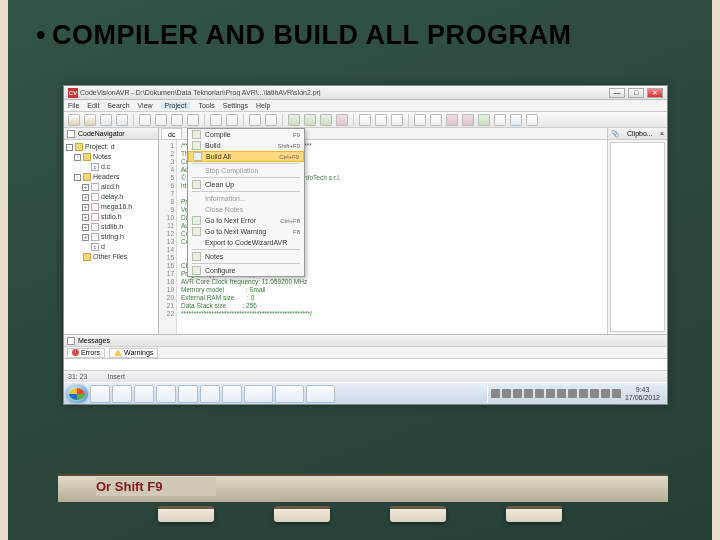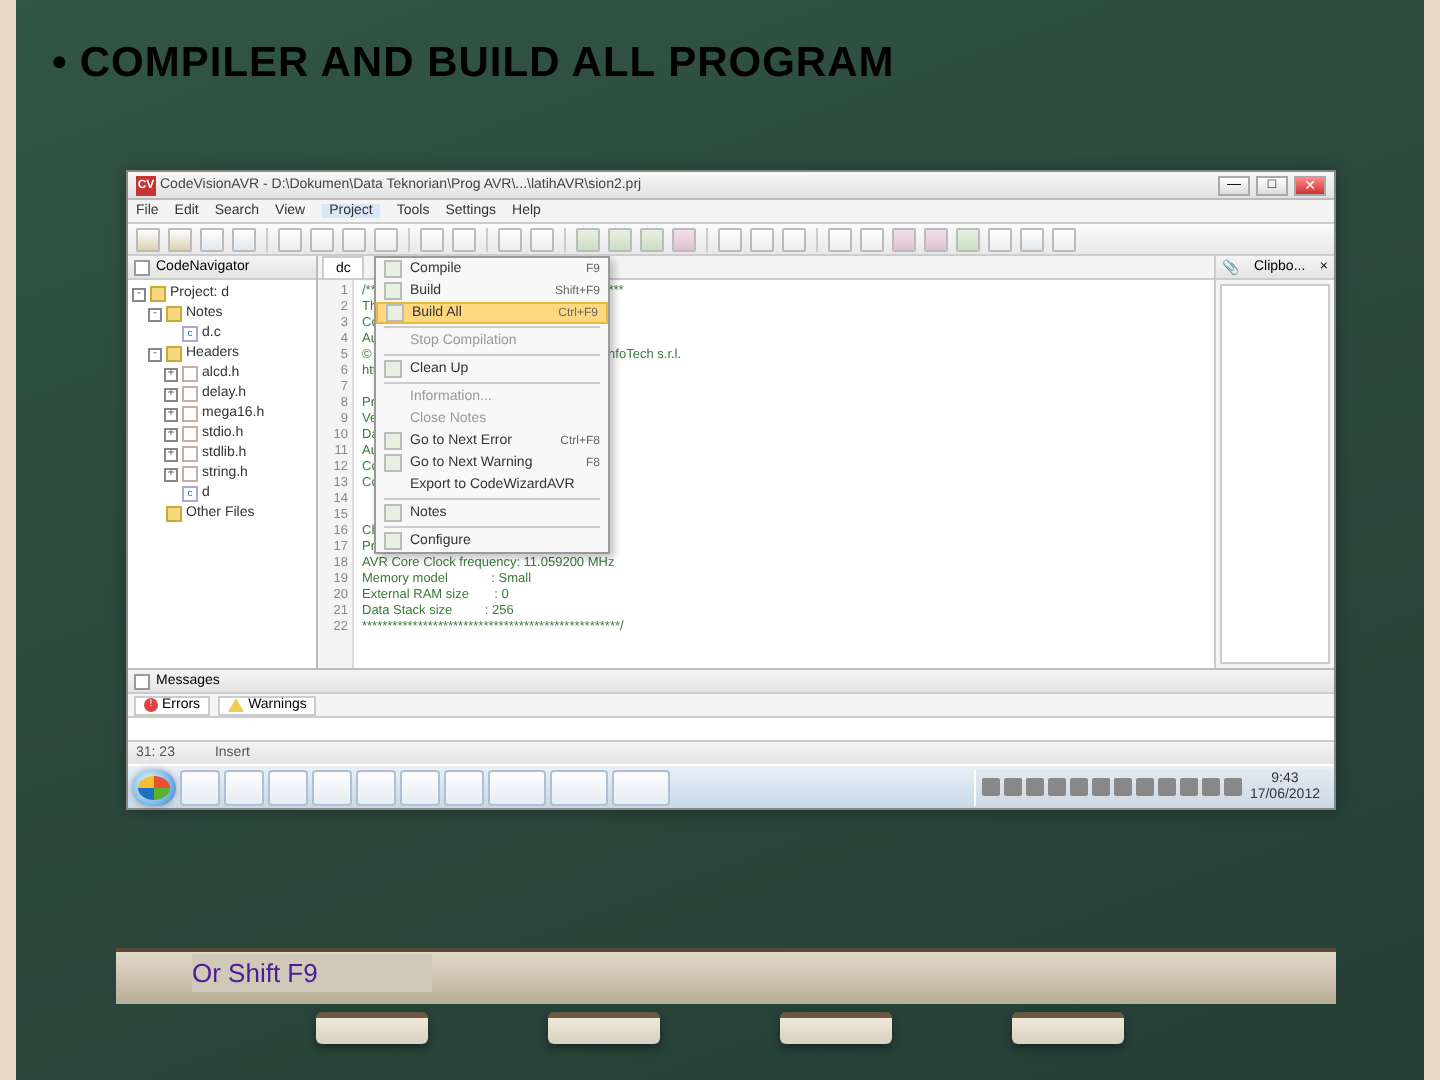--- a/index.html
+++ b/index.html
@@ -6,22 +6,22 @@
 body { width: 720px; height: 540px; background: linear-gradient(#2a4a3a, #3a5a4a 20%, #2a4a3a); position: relative; overflow: hidden; }
 
 .chalkboard {
   width: 720px; height: 540px;
   background: linear-gradient(160deg, #315545 0%, #2d4a3e 40%, #253f36 100%);
   border-left: 8px solid #e8dcc8; border-right: 8px solid #e8dcc8;
   position: relative;
 }
 
 .bullet-title {
-  position: absolute; top: 20px; left: 18px;
-  color: #000; font-size: 21px; font-weight: 700; letter-spacing: 0.5px;
+  position: absolute; top: 20px; left: 28px;
+  color: #000; font-size: 27px; font-weight: 700; letter-spacing: 0.5px;
 }
 .bullet-title .dot { display:inline-block; margin-right:6px; }
 
 .ide-window {
   position: absolute; top: 85px; left: 55px; width: 605px; height: 320px;
   background: #f0f0f0; border: 1px solid #888;
   box-shadow: 0 0 8px rgba(0,0,0,.3);
   display: flex; flex-direction: column; font-size: 7px;
 }
 .titlebar {
@@ -107,21 +107,21 @@
 .startbtn::before{content:"";position:absolute;inset:3px;border-radius:50%;background:conic-gradient(#e85030 0 25%,#5ab030 25% 50%,#2070c0 50% 75%,#f5c030 75%);}
 .task{width:20px;height:18px;border:1px solid #b0c0d0;background:linear-gradient(#fdfdfd,#e4ecf4);border-radius:2px;}
 .task.grp{width:29px;}
 .traygap{flex:1;}
 .tray{display:flex;align-items:center;height:18px;background:linear-gradient(#e0e8f0,#d0dae4);border-left:1px solid #fff;padding:0 3px;gap:2px;}
 .tico{width:9px;height:9px;background:#888;border-radius:1px;}
 .clock{font-size:7px;color:#334;line-height:8px;text-align:center;padding:0 2px;}
 
 .caption {
   position:absolute; bottom:44px; left:88px;
-  color:#4c1d95; font-size:13px; font-weight:400;
+  color:#7f1d1d; font-size:13px; font-weight:700;
   background:#d0c8b8;padding:2px 0; width:120px; text-align:left;
   border:none;
 }
 .caption-bg{position:absolute;bottom:38px;left:50px;width:610px;height:28px;background:linear-gradient(#e2d9c8,#b8ad96);border-top:2px solid #5a4a35;}
 
 .erasers{position:absolute;bottom:8px;left:0;right:0;height:26px;display:flex;justify-content:center;gap:60px;}
 .eraser{width:56px;height:16px;background:linear-gradient(#f0e8d8,#d8d0c0);border-radius:3px;border-top:3px solid #6a5a45;box-shadow:0 2px 4px rgba(0,0,0,.4);}
 </style>
 </head>
 <body>

